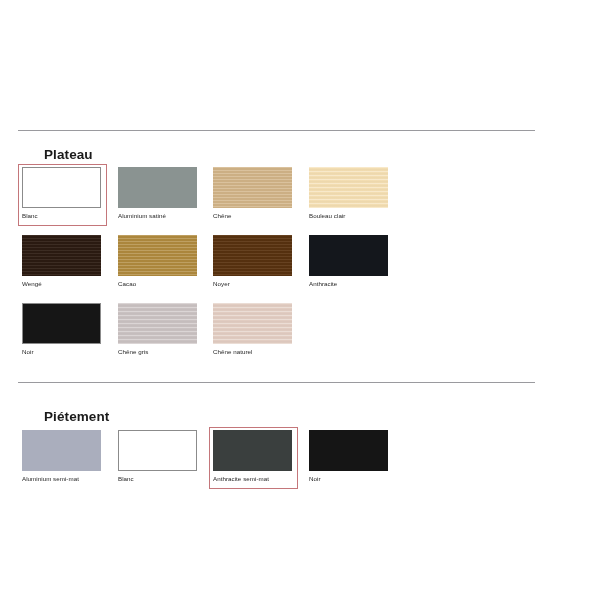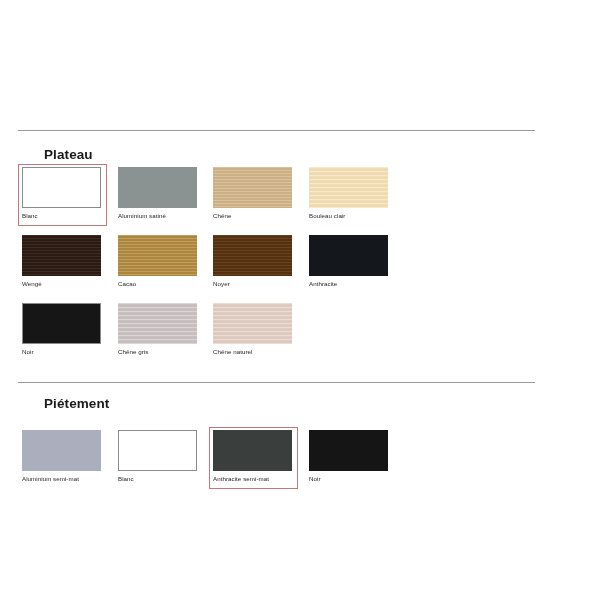--- a/index.html
+++ b/index.html
@@ -39,21 +39,21 @@
     position: absolute;
     left: 21px;
     font-size: 13.5px;
     font-weight: bold;
     letter-spacing: 0.1px;
     color: #1b1b1b;
     line-height: 16px;
     padding-left: 23px;
   }
   #title-plateau   { top: 147px; }
-  #title-pietement { top: 396px; }
+  #title-pietement { top: 409px; }
 
   
   .swatch-grid {
     position: absolute;
     left: 0;
   }
   #grid-plateau   { top: 167px; }
   #grid-pietement { top: 430px; }
 
   .swatch-row {

